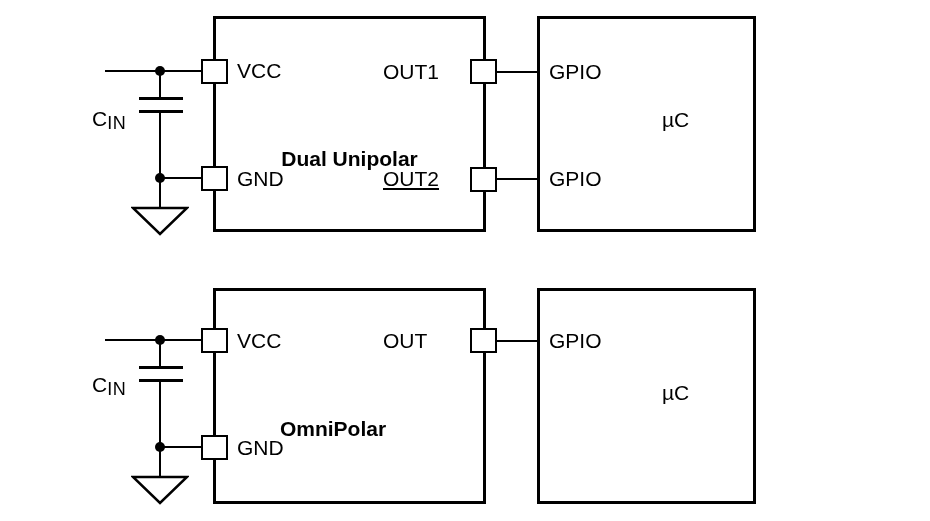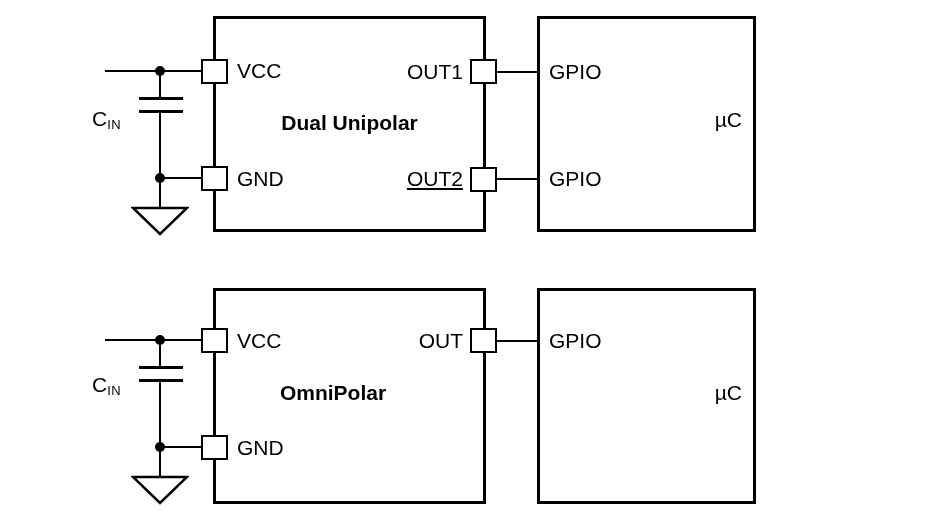--- a/index.html
+++ b/index.html
@@ -37,24 +37,24 @@
   .gnd { position: absolute; z-index: 2; }
   .label {
     position: absolute;
     font-size: 21px;
     line-height: 22px;
     height: 22px;
     white-space: nowrap;
     z-index: 4;
   }
   .label.bold { font-weight: bold; }
-  .label.center { text-align: center; }
-  .label.right { text-align: right; }
+  .label.center { text-align: center; margin-top: 36px; }
+  .label.right { }
   .cin-sub {
-    font-size: 13px;
+    font-size: 18px;
     position: relative;
     top: 3px;
     letter-spacing: 0.5px;
   }
 </style>
 </head>
 <body>
 
 <div id="canvas">
 

